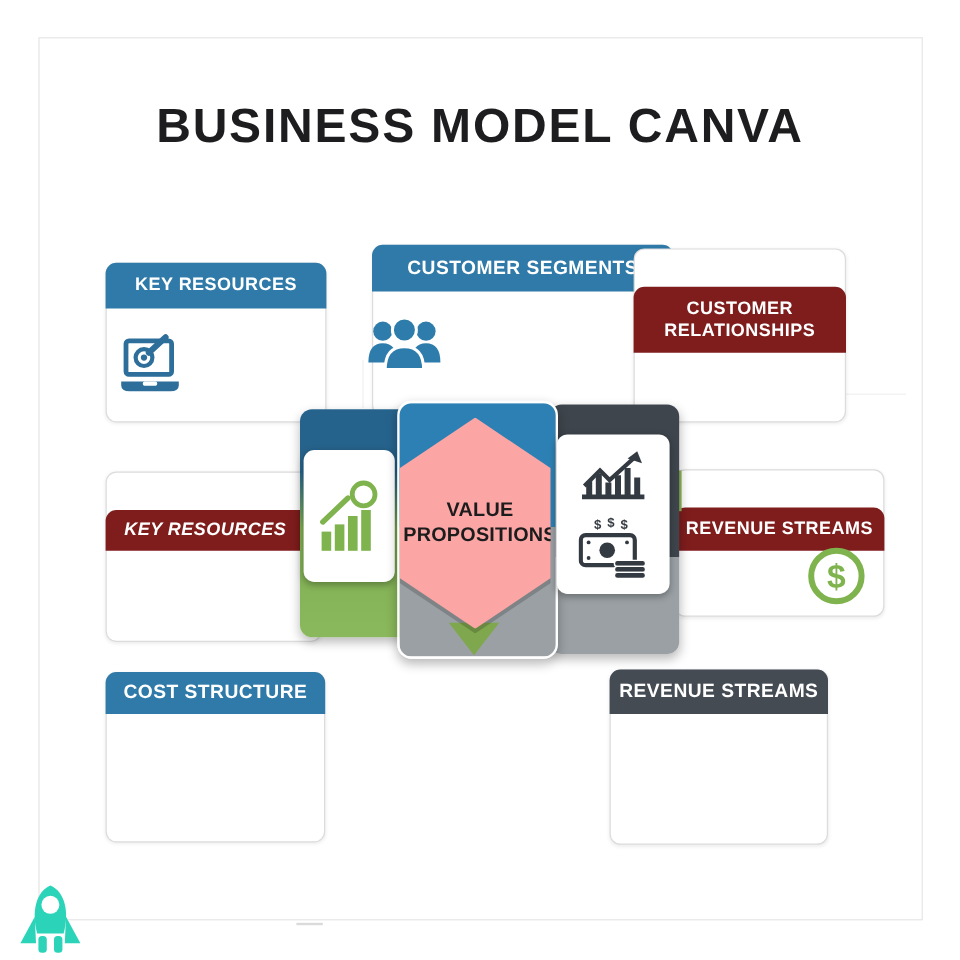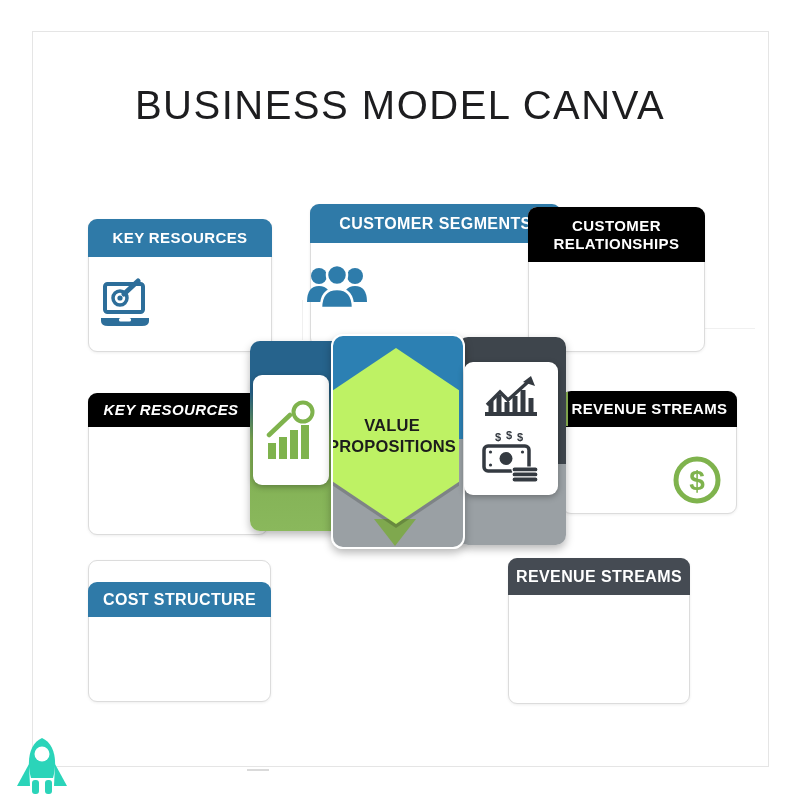--- a/index.html
+++ b/index.html
@@ -1,36 +1,36 @@
 <!DOCTYPE html>
 <html><head>
 <meta charset="utf-8">
 <style>
   html,body{margin:0;padding:0;width:800px;height:800px;background:#ffffff;}
   body{font-family:"Liberation Sans",sans-serif;}
   .page{position:relative;width:800px;height:800px;background:#ffffff;overflow:hidden;}
   .frame{position:absolute;left:32px;top:31px;width:735px;height:734px;border:1px solid #e5e5e5;}
   .grid-line{position:absolute;background:#f0f0f0;}
-  .title{position:absolute;left:0;top:83px;width:100%;text-align:center;font-size:40px;font-weight:400;color:#1d1d1f;letter-spacing:1.5px;}
+  .title{position:absolute;left:0;top:83px;width:100%;text-align:center;font-size:40px;font-weight:700;color:#1d1d1f;letter-spacing:1.5px;}
   .box{position:absolute;background:#ffffff;border:1px solid #dcdcdc;border-radius:9px;box-shadow:0 1px 3px rgba(0,0,0,.07);z-index:1;}
   .box-header{position:absolute;border-radius:9px 9px 0 0;display:flex;align-items:center;justify-content:center;color:#ffffff;font-weight:700;font-size:15px;letter-spacing:.4px;text-align:center;line-height:1.2;z-index:2;}
   .blue{background:#2f7aa8;}
-  .green{background:#000000;}
+  .green{background:#7f1d1d;margin-top:32px;}
   .dark{background:#454b53;}
   .connector{position:absolute;background:#8fb855;z-index:1;}
   .panel{position:absolute;border-radius:10px;box-shadow:0 4px 9px rgba(0,0,0,.28);z-index:3;}
   .panel-left{left:250px;top:341px;width:96px;height:190px;background:linear-gradient(180deg,#26638c 0%,#26638c 27%,#7fae52 52%,#8ab85c 100%);}
   .panel-right{left:458px;top:337px;width:108px;height:208px;background:linear-gradient(180deg,#3e454c 0%,#3e454c 61%,#9aa0a4 61%,#9aa0a4 100%);}
   .panel-center{left:331px;top:334px;width:130px;height:211px;border:2px solid #ffffff;border-radius:12px;background:linear-gradient(180deg,#2c80b3 0%,#2c80b3 49%,#9aa0a4 49%,#9aa0a4 100%);z-index:5;}
   .mini-card{position:absolute;background:#ffffff;border-radius:9px;box-shadow:0 2px 6px rgba(0,0,0,.3);display:flex;align-items:center;justify-content:center;z-index:4;}
   .card-left{left:253px;top:375px;width:76px;height:110px;}
   .card-right{left:464px;top:362px;width:94px;height:133px;flex-direction:column;gap:14px;z-index:6;}
-  .hexagon{position:absolute;left:333px;top:348px;width:126px;height:176px;background:#bef264;
+  .hexagon{position:absolute;left:333px;top:348px;width:126px;height:176px;background:#fca5a5;
     clip-path:polygon(50% 0%,100% 24%,100% 76%,50% 100%,0% 76%,0% 24%);
-    display:flex;align-items:center;justify-content:flex-end;text-align:center;
+    display:flex;align-items:center;justify-content:flex-start;text-align:center;
     font-weight:700;font-size:16.5px;color:#1c1c1c;line-height:1.3;letter-spacing:.2px;z-index:8;padding:0 3px;box-sizing:border-box;}
   .hex-shadow{position:absolute;left:333px;top:352px;width:126px;height:176px;background:rgba(0,0,0,.18);
     clip-path:polygon(50% 0%,100% 24%,100% 76%,50% 100%,0% 76%,0% 24%);z-index:7;}
   .green-arrow{position:absolute;left:374px;top:519px;width:0;height:0;border-left:21px solid transparent;border-right:21px solid transparent;border-top:27px solid #7fa84e;z-index:6;}
   .body-icon{position:absolute;z-index:2;}
   .footer-brand{position:absolute;left:100px;top:751px;font-size:27px;font-weight:700;color:#2bd4b9;letter-spacing:1px;z-index:2;}
   .footer-dash{position:absolute;left:247px;top:769px;width:22px;height:2px;background:#dadada;}
 </style>
 </head>
 <body>
@@ -138,21 +138,21 @@
     </svg>
   </div>
 
   <div class="green-arrow"></div>
   <div class="hex-shadow"></div>
   <div class="hexagon">
     <span>VALUE PROPOSITIONS</span>
   </div>
 
   <div class="box" style="left:88px;top:560px;width:181px;height:140px;">
-    <div class="box-header blue" style="left:-1px;top:-1px;right:-1px;height:35px;font-size:16px;margin-top:22px;">
+    <div class="box-header blue" style="left:-1px;top:-1px;right:-1px;height:35px;font-size:16px;">
       <span>COST STRUCTURE</span>
     </div>
   </div>
 
 
   <div class="box" style="left:508px;top:558px;width:180px;height:144px;">
     <div class="box-header dark" style="left:-1px;top:-1px;right:-1px;height:37px;font-size:16px;">
       <span>REVENUE STREAMS</span>
     </div>
   </div>

